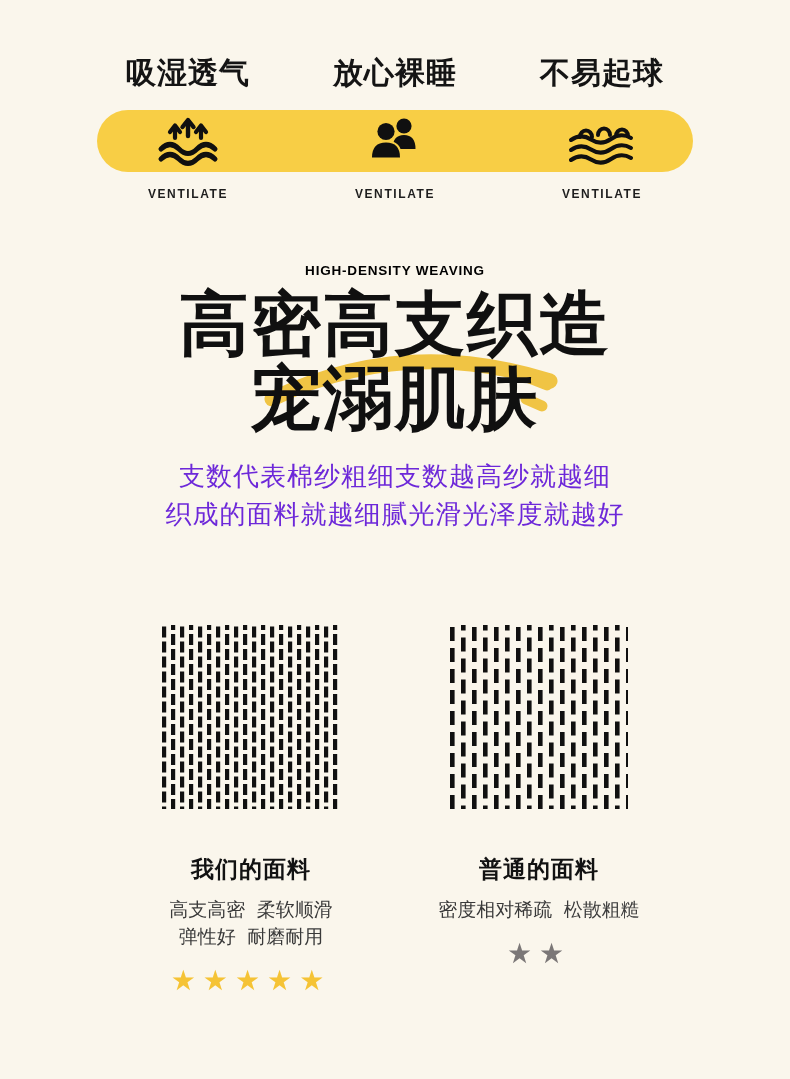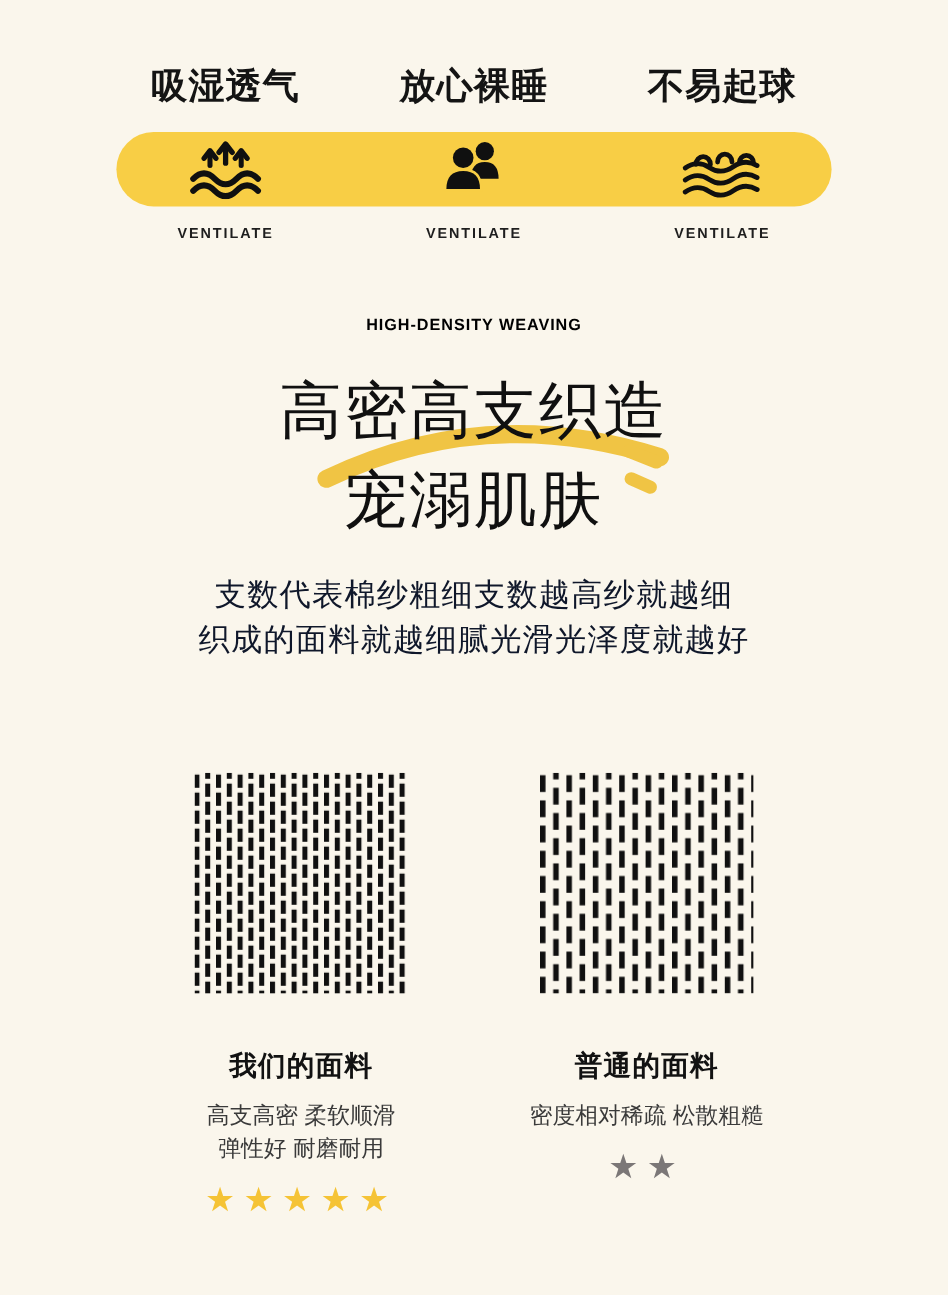--- a/index.html
+++ b/index.html
@@ -40,48 +40,48 @@
   }
 
   
   .hero { text-align: center; }
   .eyebrow {
     margin-top: 62px;
     font-size: 13.5px; font-weight: 700; letter-spacing: 0.8px; color: #000000;
   }
   .hero-title {
     position: relative; z-index: 1;
-    margin-top: 28px;
-    font-size: 52px; font-weight: 400; line-height: 74px; color: #101010;
+    margin-top: 9px;
+    font-size: 70px; font-weight: 700; line-height: 74px; color: #101010;
     letter-spacing: 2px;
   }
   .swoosh {
     position: absolute; left: 250px; top: 338px; z-index: 0;
   }
   .hero-desc {
     margin-top: 22px;
-    font-size: 26px; line-height: 38px; color: #0f172a;
+    font-size: 26px; line-height: 38px; color: #6d28d9;
     letter-spacing: 1px;
     text-align: center;
   }
 
   
   .comparison {
     margin-top: 92px;
     display: flex; justify-content: center; gap: 48px;
   }
   .compare-col { width: 240px; text-align: center; }
   .swatch { display: block; margin: 0 auto; }
   .compare-title {
     margin-top: 45px;
     font-size: 23px; font-weight: 700; color: #121212; letter-spacing: 1px;
   }
   .compare-desc {
     margin-top: 13px;
-    font-size: 19px; line-height: 27px; color: #3a3a3a;
+    font-size: 19px; line-height: 27px; color: #3a3a3a; font-family: Liberation Mono, monospace;
   }
   .stars {
     margin-top: 12px;
     font-size: 28px; letter-spacing: 7px; line-height: 34px;
     font-family: "DejaVu Sans", sans-serif;
   }
 </style>
 </head>
 <body>
 

